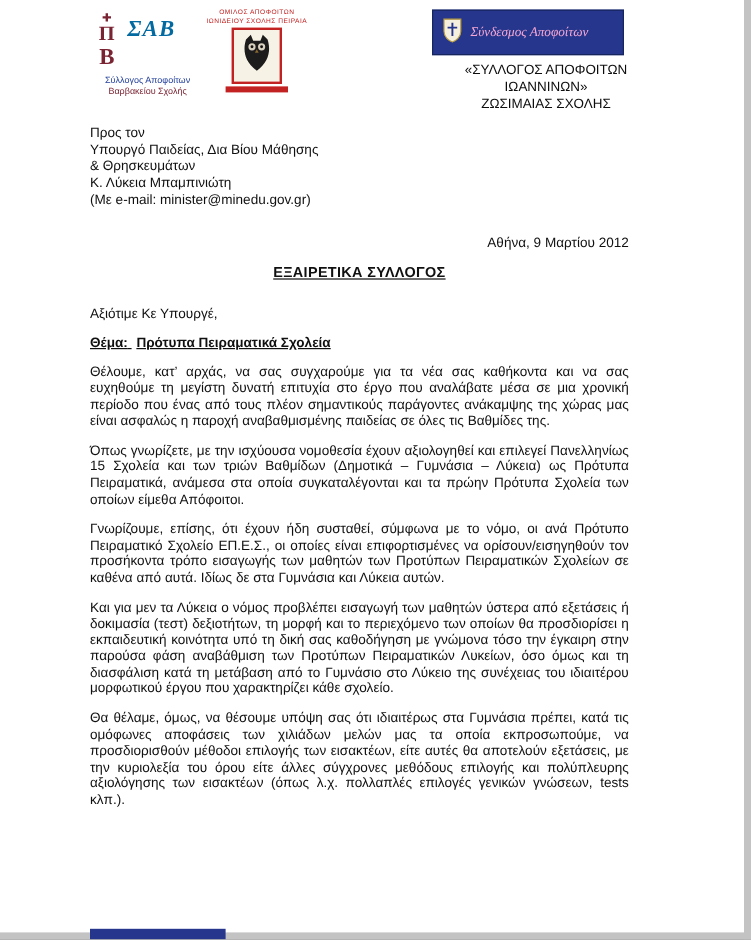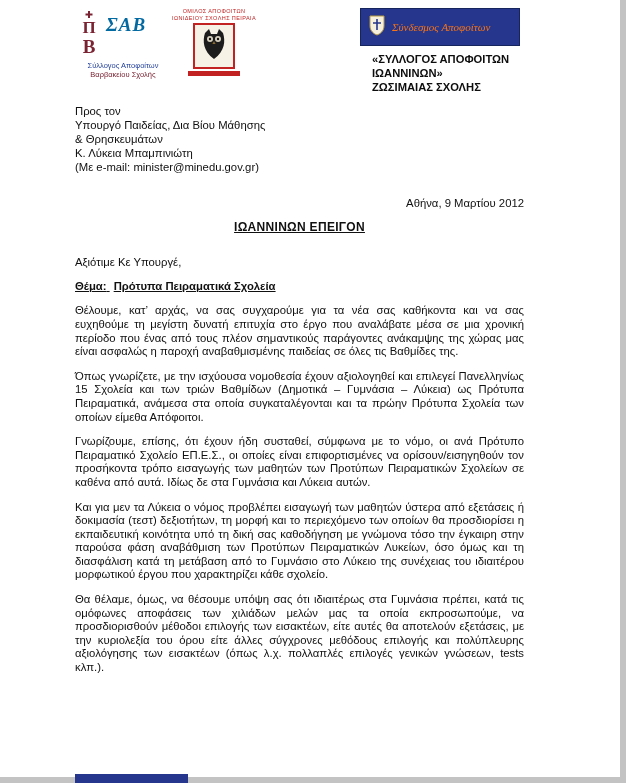--- a/index.html
+++ b/index.html
@@ -31,27 +31,27 @@
     display:inline-block; margin-top:2px; padding:2px 6px;
     border:2px solid #c32222; background:#f7f2e6;
   }
   .ion-ribbon { width:52px; height:5px; background:#c32222; margin:2px auto 0; }
 
   .evangeliki {
     position:absolute; left:285px; top:0; width:160px; height:38px;
     background:#25368c; border:1px solid #17255f;
     display:flex; align-items:center; gap:6px; padding:0 7px;
   }
-  .ev-text { color:#f97316; font-family:"Liberation Serif", serif; font-style:italic; }
+  .ev-text { color:#f9a8d4; font-family:"Liberation Serif", serif; font-style:italic; }
   .ev-line1 { font-size:11px; line-height:13px; }
   .ev-line2 { font-size:10.5px; line-height:12px; }
 
   .zosimaia {
     position:absolute; left:372px; top:52px; width:166px;
-    font-weight:bold; font-size:11.2px; line-height:14px; color:#0d0d0d;
+    text-align:center; font-weight:normal; font-size:11.2px; line-height:14px; color:#0d0d0d;
   }
 
   
   .letter {
     position:absolute; left:75px; top:104px; width:449px;
     font-size:11.3px; line-height:13.6px; color:#101010;
   }
   .recipient div { line-height:14px; }
   .dateline { text-align:right; margin-top:23px; }
   .urgency {
@@ -129,21 +129,21 @@
     <div class="recipient">
       <div>Προς τον</div>
       <div>Υπουργό Παιδείας, Δια Βίου Μάθησης</div>
       <div>&amp; Θρησκευμάτων</div>
       <div>Κ. Λύκεια Μπαμπινιώτη</div>
       <div>(Με e-mail: minister@minedu.gov.gr)</div>
     </div>
 
     <div class="dateline">Αθήνα, 9 Μαρτίου 2012</div>
 
-    <div class="urgency">ΙΩΑΝΝΙΝΩΝ ΕΠΕΙΓΟΝ</div>
+    <div class="urgency">ΕΞΑΙΡΕΤΙΚΑ ΣΥΛΛΟΓΟΣ</div>
 
     <div class="salutation">Αξιότιμε Κε Υπουργέ,</div>
 
     <div class="subject">
       <span>Θέμα:</span>
       <span class="subject-text">Πρότυπα Πειραματικά Σχολεία</span>
     </div>
 
     <p class="body-par">Θέλουμε, κατ’ αρχάς, να σας συγχαρούμε για τα νέα σας καθήκοντα και να σας ευχηθούμε τη μεγίστη δυνατή επιτυχία στο έργο που αναλάβατε μέσα σε μια χρονική περίοδο που ένας από τους πλέον σημαντικούς παράγοντες ανάκαμψης της χώρας μας είναι ασφαλώς η παροχή αναβαθμισμένης παιδείας σε όλες τις Βαθμίδες της.</p>
     <p class="body-par">Όπως γνωρίζετε, με την ισχύουσα νομοθεσία έχουν αξιολογηθεί και επιλεγεί Πανελληνίως 15 Σχολεία και των τριών Βαθμίδων (Δημοτικά – Γυμνάσια – Λύκεια) ως Πρότυπα Πειραματικά, ανάμεσα στα οποία συγκαταλέγονται και τα πρώην Πρότυπα Σχολεία των οποίων είμεθα Απόφοιτοι.</p>

